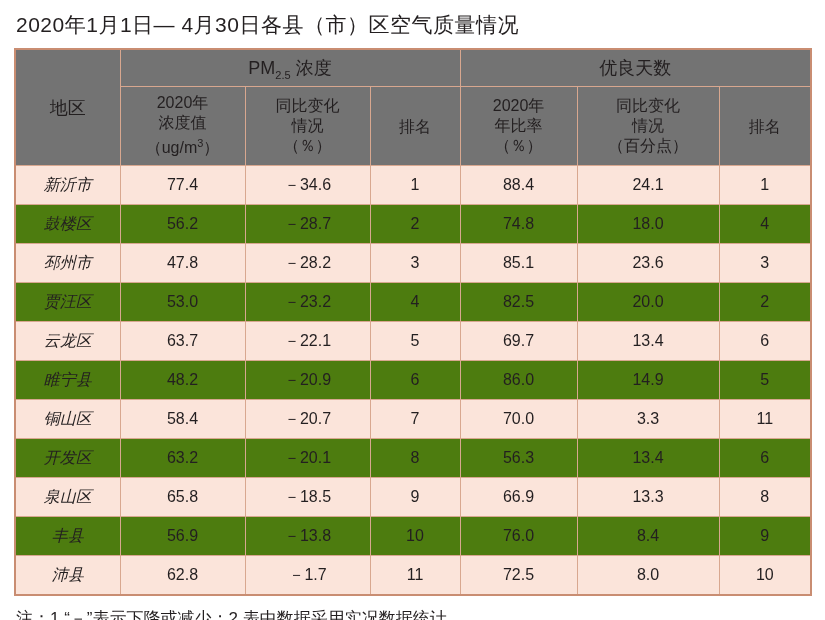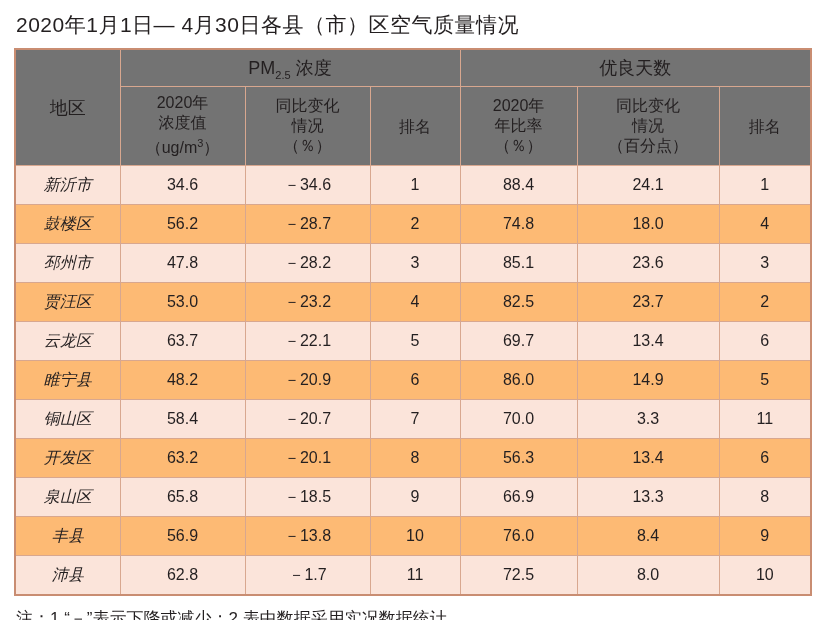--- a/index.html
+++ b/index.html
@@ -63,21 +63,21 @@
     font-size: 18px;
   }
   tbody tr td {
     height: 38px;
     font-size: 16px;
   }
   tr.odd td {
     background: #fbe4da;
   }
   tr.even td {
-    background: #fdba74;
+    background: #4d7c0f;
   }
   .hdr-top td, .hdr-sub td {
     background: #737373;
   }
   td.region {
     text-align: center;
     font-style: italic;
   }
   .sub {
     font-size: 11px;
@@ -144,21 +144,21 @@
           <div>同比变化</div>
           <div>情况</div>
           <div>（百分点）</div>
         </td>
         <td>排名</td>
       </tr>
     </thead>
     <tbody>
       <tr class="odd">
         <td class="region">新沂市</td>
-        <td>34.6</td>
+        <td>77.4</td>
         <td>－34.6</td>
         <td>1</td>
         <td>88.4</td>
         <td>24.1</td>
         <td>1</td>
       </tr>
       <tr class="even">
         <td class="region">鼓楼区</td>
         <td>56.2</td>
         <td>－28.7</td>
@@ -175,21 +175,21 @@
         <td>85.1</td>
         <td>23.6</td>
         <td>3</td>
       </tr>
       <tr class="even">
         <td class="region">贾汪区</td>
         <td>53.0</td>
         <td>－23.2</td>
         <td>4</td>
         <td>82.5</td>
-        <td>23.7</td>
+        <td>20.0</td>
         <td>2</td>
       </tr>
       <tr class="odd">
         <td class="region">云龙区</td>
         <td>63.7</td>
         <td>－22.1</td>
         <td>5</td>
         <td>69.7</td>
         <td>13.4</td>
         <td>6</td>

